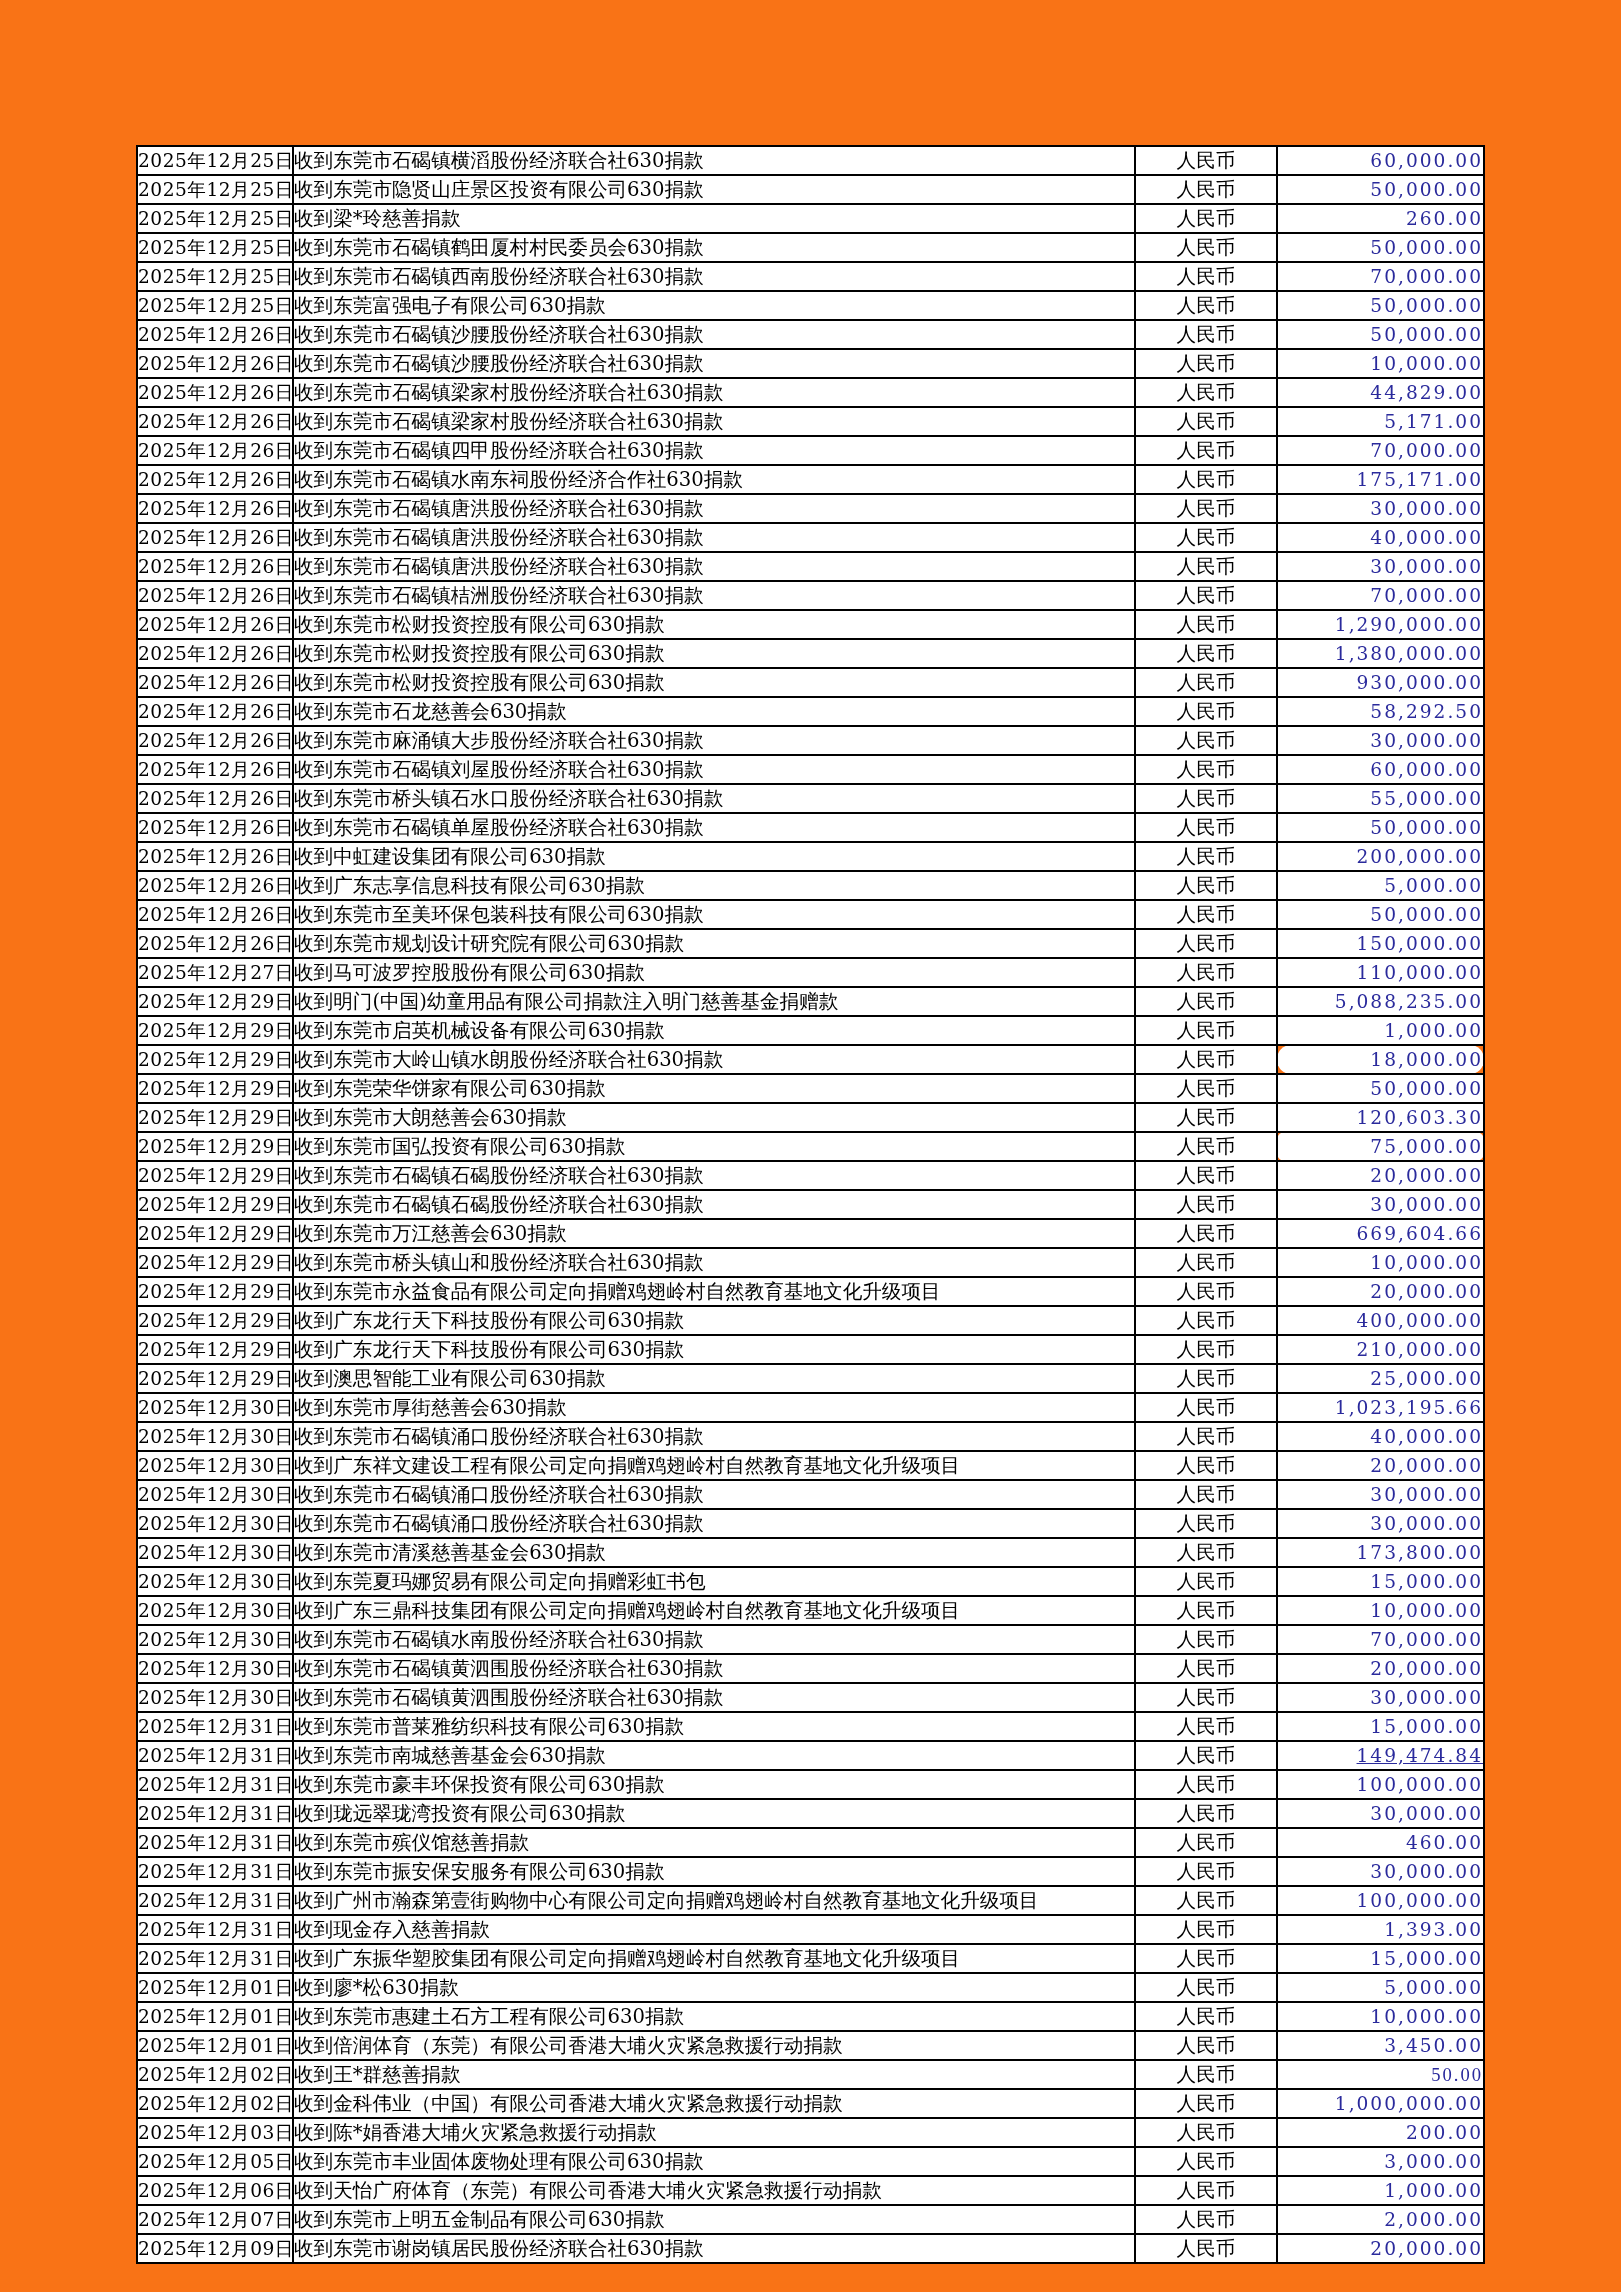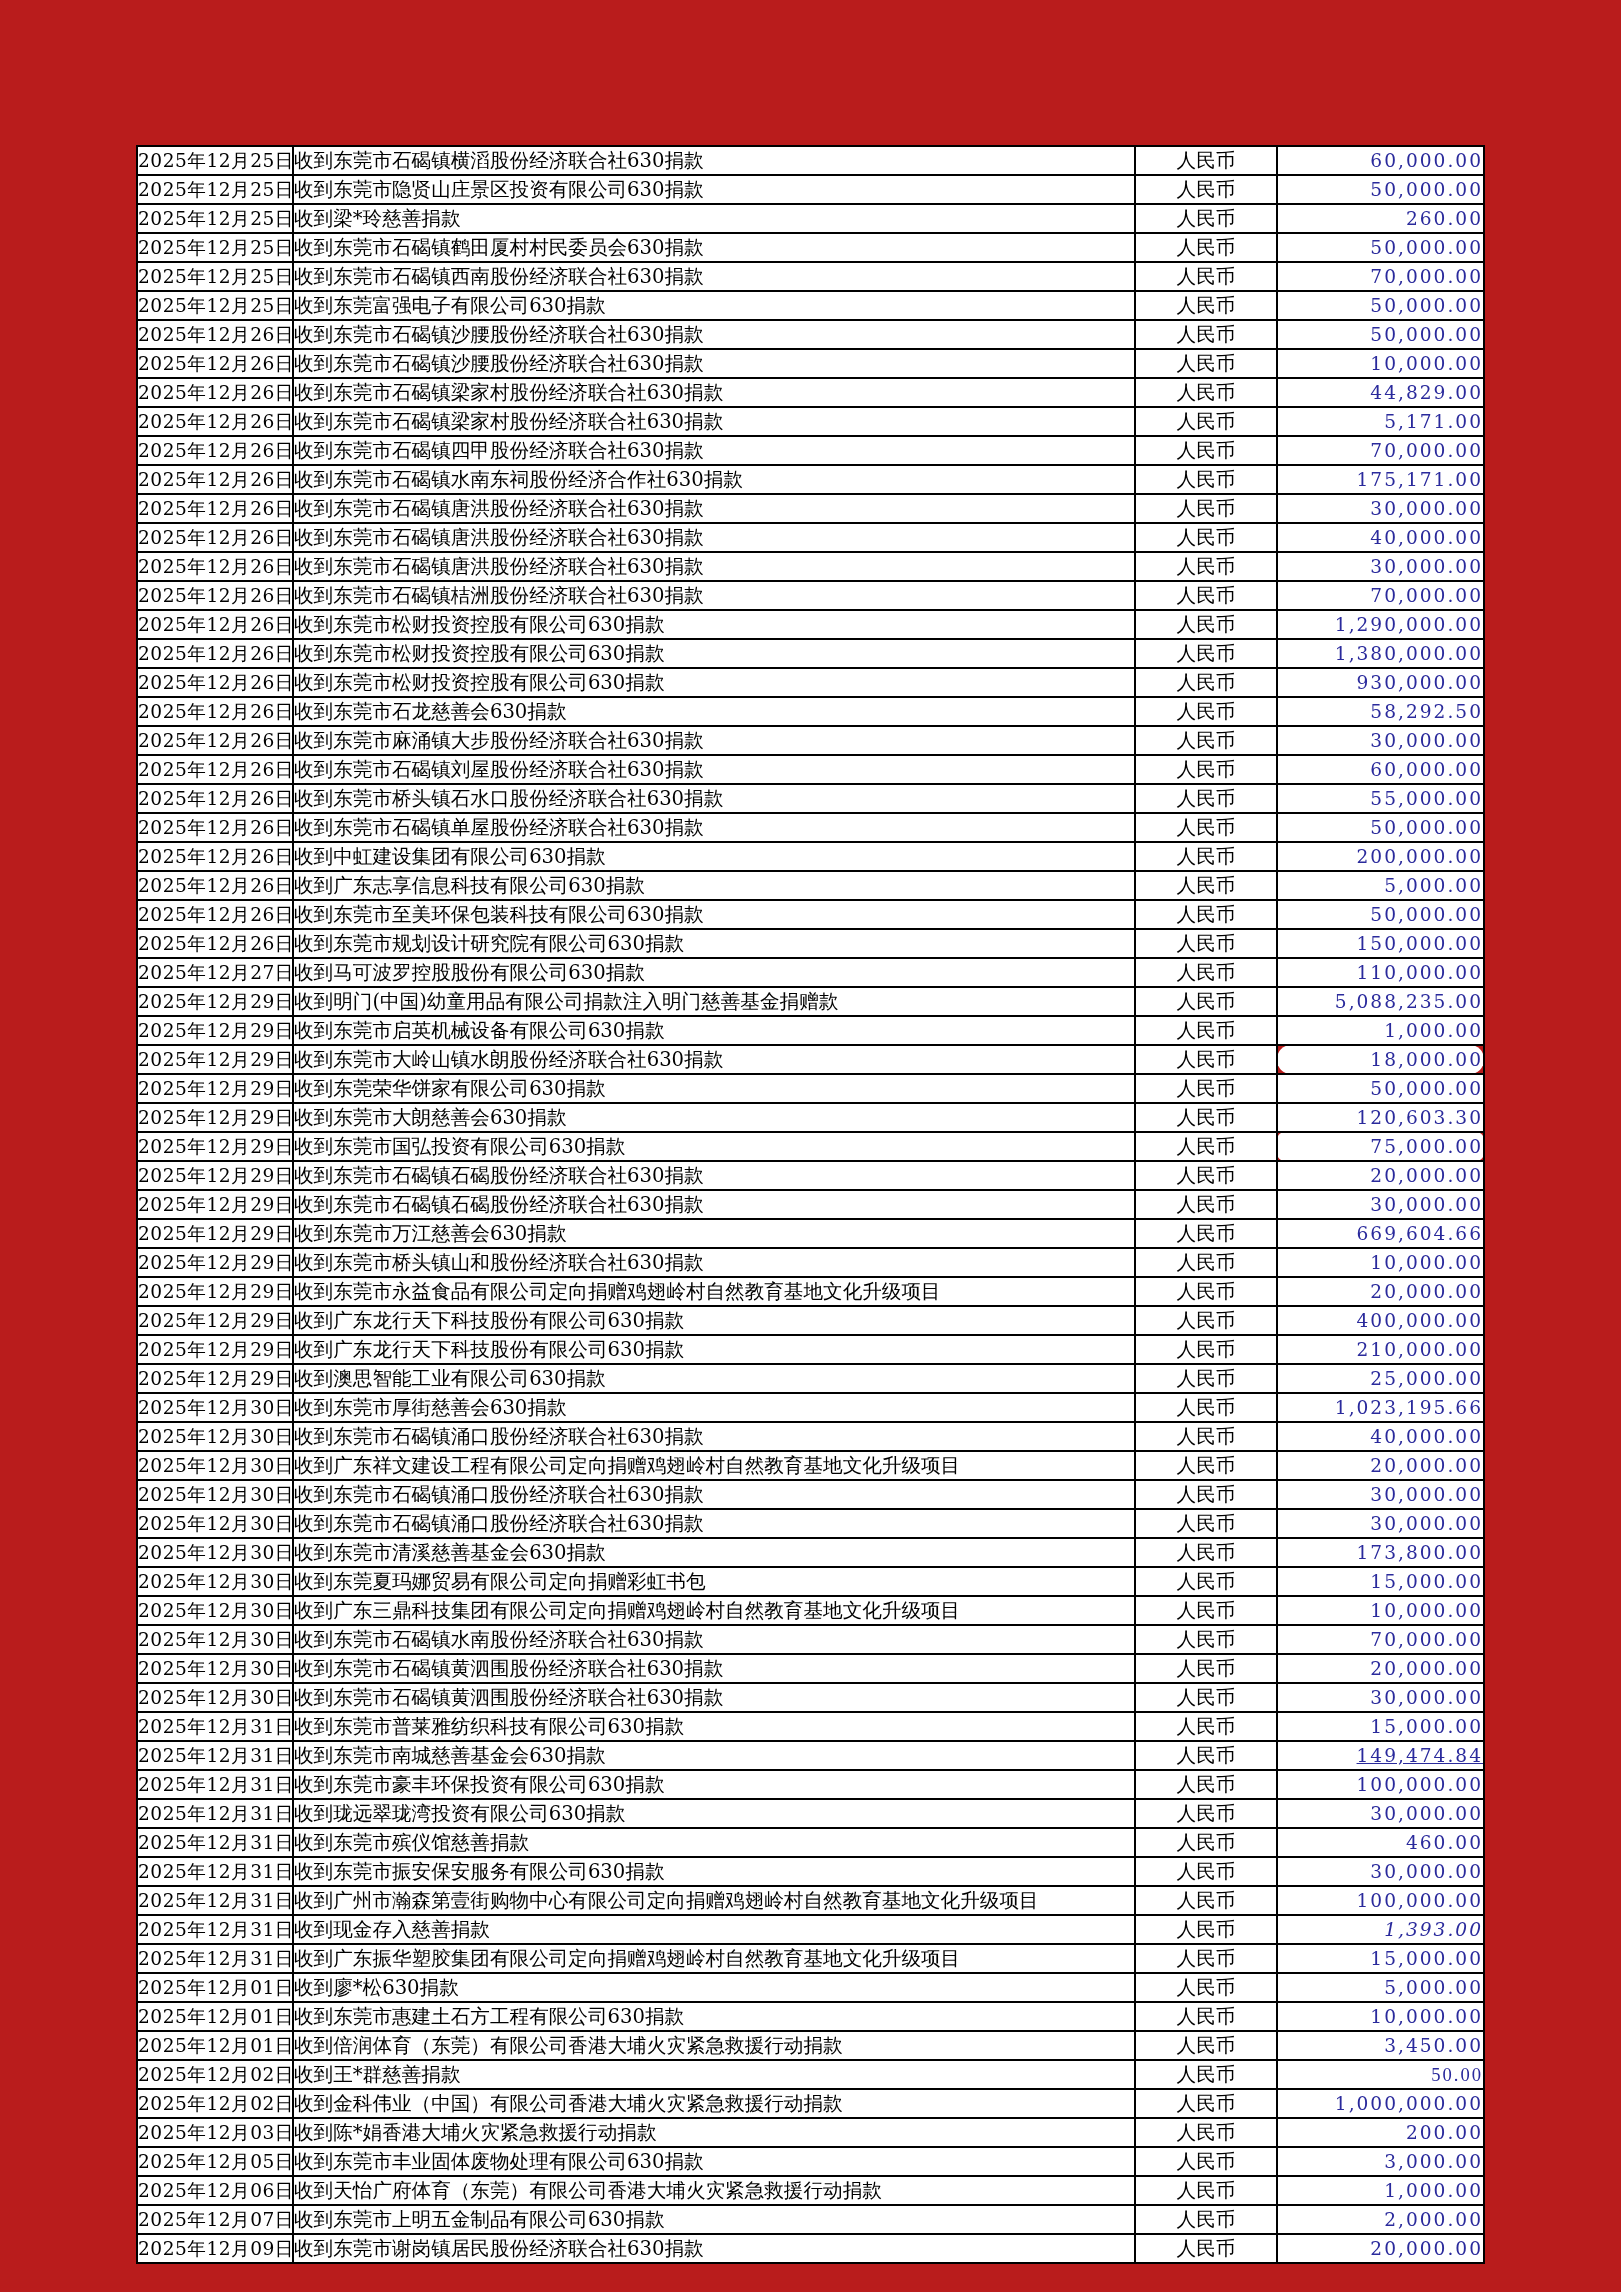--- a/index.html
+++ b/index.html
@@ -4,21 +4,21 @@
 <style>
   html, body {
     margin: 0;
     padding: 0;
     background: #ffffff;
   }
   .page {
     position: relative;
     width: 1621px;
     height: 2293px;
-    background: #b91c1c;
+    background: #f97316;
     overflow: hidden;
     font-family: "DejaVu Serif", "Liberation Serif", serif;
   }
   table.ledger {
     position: absolute;
     left: 136px;
     top: 145px;
     width: 1347px;
     height: 1986px;
     border-collapse: collapse;
@@ -431,21 +431,21 @@
         <tr>
           <td class="c-date">2025年12月31日</td>
           <td class="c-desc">收到广州市瀚森第壹街购物中心有限公司定向捐赠鸡翅岭村自然教育基地文化升级项目</td>
           <td class="c-curr">人民币</td>
           <td class="c-amt" style="color: rgb(42, 42, 156);">100,000.00</td>
         </tr>
         <tr>
           <td class="c-date">2025年12月31日</td>
           <td class="c-desc">收到现金存入慈善捐款</td>
           <td class="c-curr">人民币</td>
-          <td class="c-amt" style="color: rgb(42, 42, 156); font-style: italic;">1,393.00</td>
+          <td class="c-amt" style="color: rgb(42, 42, 156);">1,393.00</td>
         </tr>
         <tr>
           <td class="c-date">2025年12月31日</td>
           <td class="c-desc">收到广东振华塑胶集团有限公司定向捐赠鸡翅岭村自然教育基地文化升级项目</td>
           <td class="c-curr">人民币</td>
           <td class="c-amt" style="color: rgb(42, 42, 156);">15,000.00</td>
         </tr>
         <tr>
           <td class="c-date">2025年12月01日</td>
           <td class="c-desc">收到廖*松630捐款</td>

